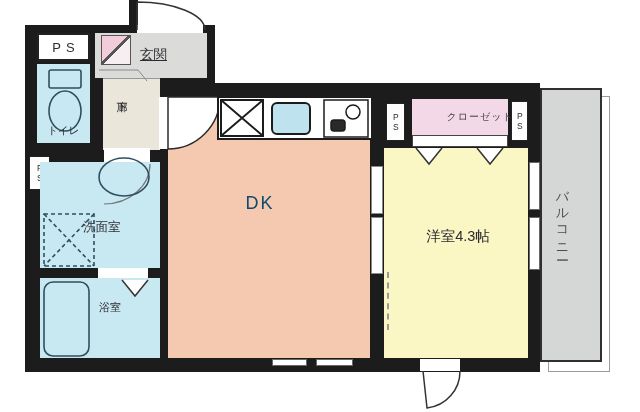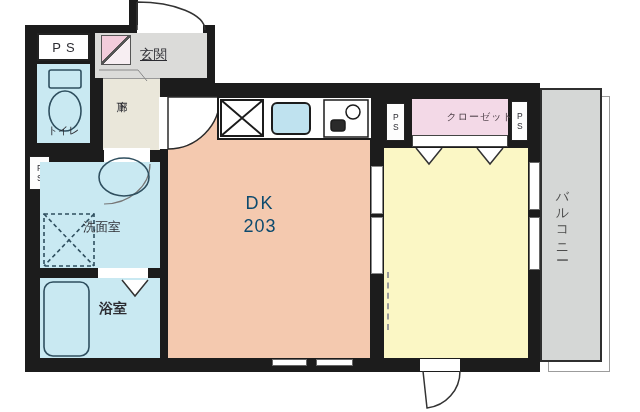--- a/index.html
+++ b/index.html
@@ -120,23 +120,23 @@
         <circle cx="353" cy="112" r="7" fill="none"></circle>
         <rect x="331" y="120" width="14" height="11" rx="3" fill="#2a2a2a"></rect>
       </g>
     </g>
   </svg>
 
   <div class="lbl" style="left:140px;top:46px;font-size:13.5px;text-decoration:underline;">玄関</div>
   <div class="lbl" style="left:37px;top:124px;width:53px;text-align:center;font-size:10.5px;">トイレ</div>
   <div class="lbl vtext" style="left:114px;top:92px;font-size:11px;letter-spacing:2px;">廊下</div>
   <div class="lbl" style="left:83px;top:219px;font-size:12.5px;">洗面室</div>
-  <div class="lbl" style="left:99px;top:300px;font-size:14px;font-weight:bold;">浴室</div>
+  <div class="lbl" style="left:99px;top:300px;font-size:11px;">浴室</div>
 
   <div class="abs" style="left:185px;top:192px;width:150px;text-align:center;line-height:1.3;color:#0c4a6e;">
     <div style="font-size:18px;letter-spacing:2px;">DK</div>
-    <div style="font-size:18px;letter-spacing:1px;">203</div>
   </div>
 
+  <div class="lbl" style="left:388px;top:227px;width:140px;text-align:center;font-size:14.5px;">洋室4.3帖</div>
 
   <div class="lbl vtext" style="left:553px;top:182px;font-size:13px;letter-spacing:3px;color:#4c4c4c;">バルコニー</div>
 
 </div>
 
 </body></html>

